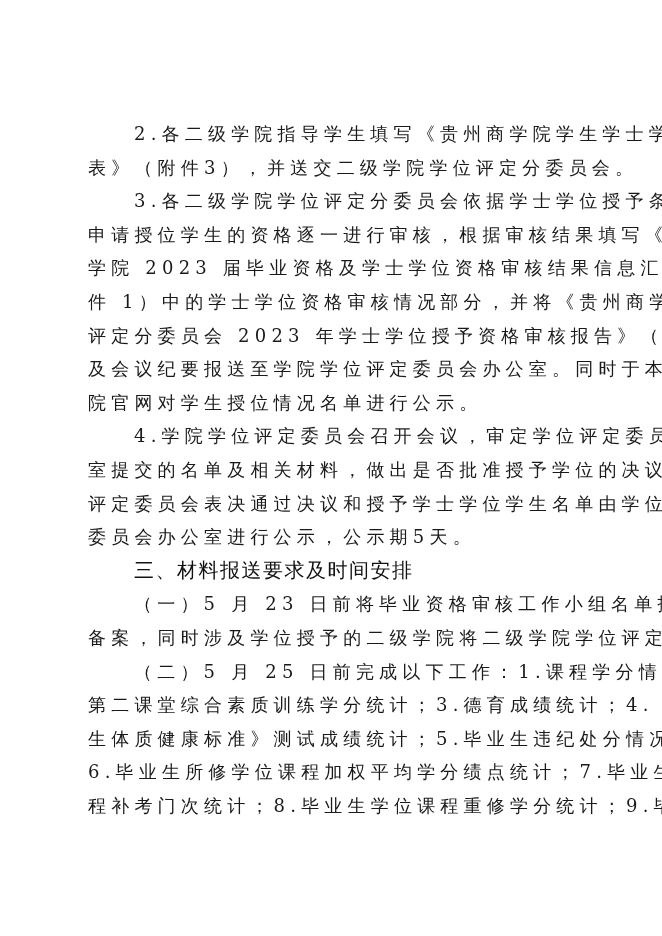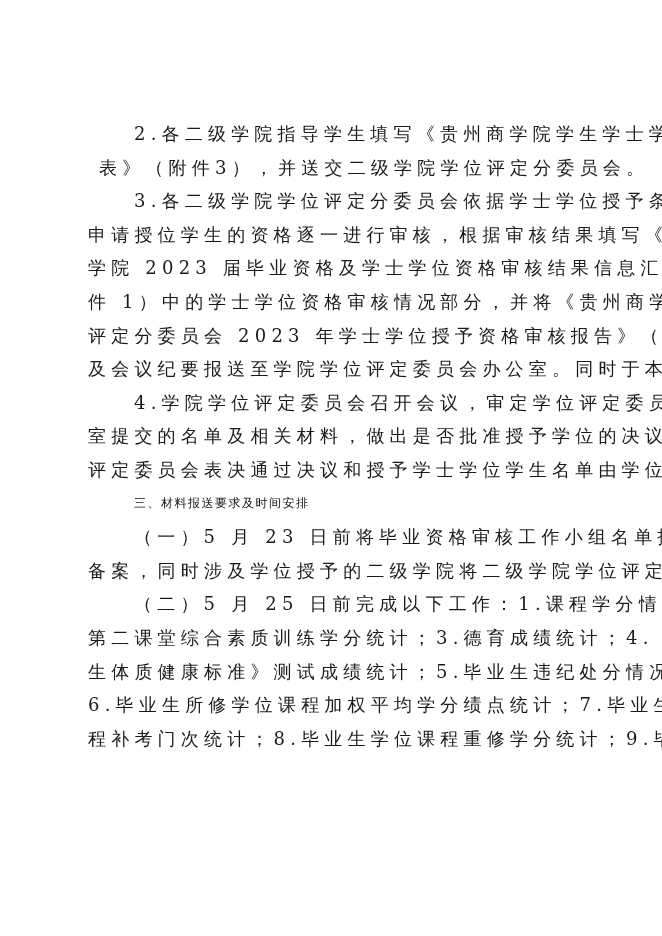--- a/index.html
+++ b/index.html
@@ -25,28 +25,27 @@
     height: 33.6px;
     line-height: 33.6px;
     font-size: 18px;
     white-space: nowrap;
     letter-spacing: 5.2px;
     text-align: justify;
     text-align-last: justify;
   }
   .line.last {
     text-align-last: left;
-    margin-left: 11px;
   }
   .indent {
     padding-left: 46px;
   }
   .heading {
     font-family: "DejaVu Sans", "Liberation Sans", sans-serif;
-    font-size: 12px;
+    font-size: 20px;
     letter-spacing: 1.5px;
     color: #111;
     text-align-last: left;
   }
 </style>
 </head>
 <body>
 
 <div class="page">
 
@@ -55,26 +54,28 @@
     <div class="line last">表》（附件3），并送交二级学院学位评定分委员会。</div>
   </div>
 
   <div>
     <div class="line indent">3.各二级学院学位评定分委员会依据学士学位授予条件，对</div>
     <div class="line">申请授位学生的资格逐一进行审核，根据审核结果填写《贵州商</div>
     <div class="line">学院 2023 届毕业资格及学士学位资格审核结果信息汇总表》(附</div>
     <div class="line">件 1）中的学士学位资格审核情况部分，并将《贵州商学院学位</div>
     <div class="line">评定分委员会 2023 年学士学位授予资格审核报告》（附件 4）</div>
     <div class="line">及会议纪要报送至学院学位评定委员会办公室。同时于本二级学</div>
+    <div class="line last">院官网对学生授位情况名单进行公示。</div>
   </div>
 
   <div>
     <div class="line indent">4.学院学位评定委员会召开会议，审定学位评定委员会办公</div>
     <div class="line">室提交的名单及相关材料，做出是否批准授予学位的决议。学位</div>
     <div class="line">评定委员会表决通过决议和授予学士学位学生名单由学位评定</div>
+    <div class="line last">委员会办公室进行公示，公示期5天。</div>
   </div>
 
   <div class="line indent heading">三、材料报送要求及时间安排</div>
 
   <div>
     <div class="line indent">（一）5 月 23 日前将毕业资格审核工作小组名单报教务处</div>
     <div class="line">备案，同时涉及学位授予的二级学院将二级学院学位评定分委员</div>
   </div>
 
   <div>

